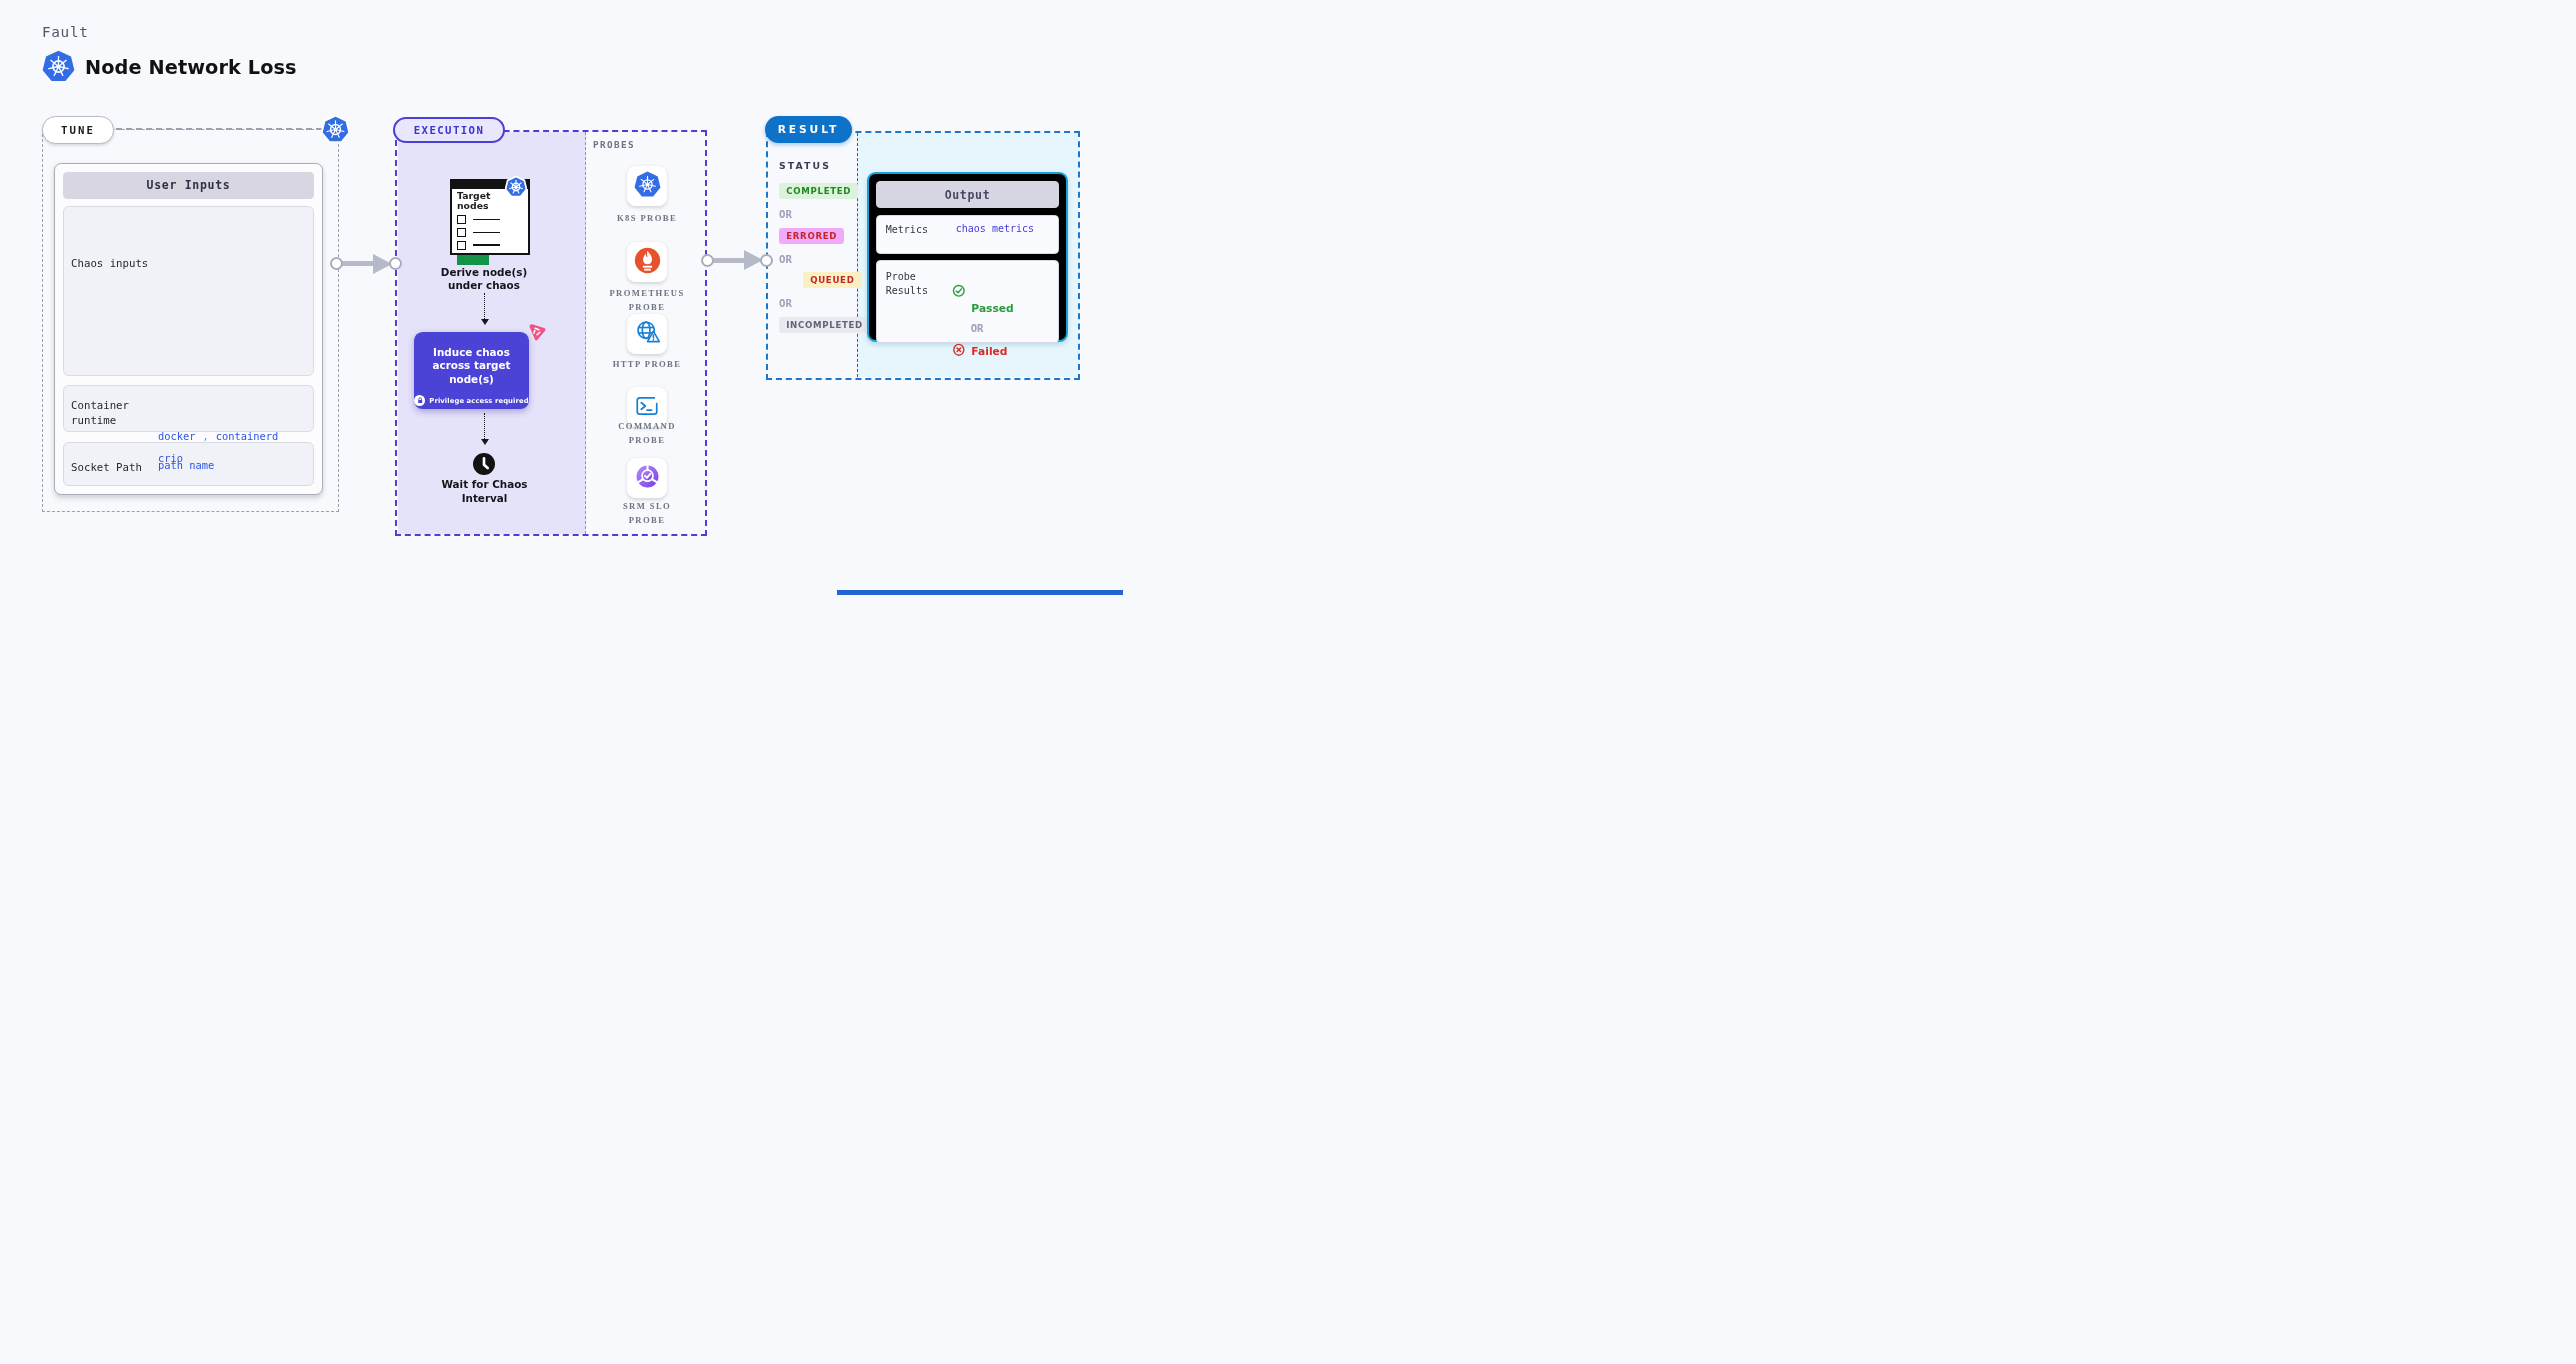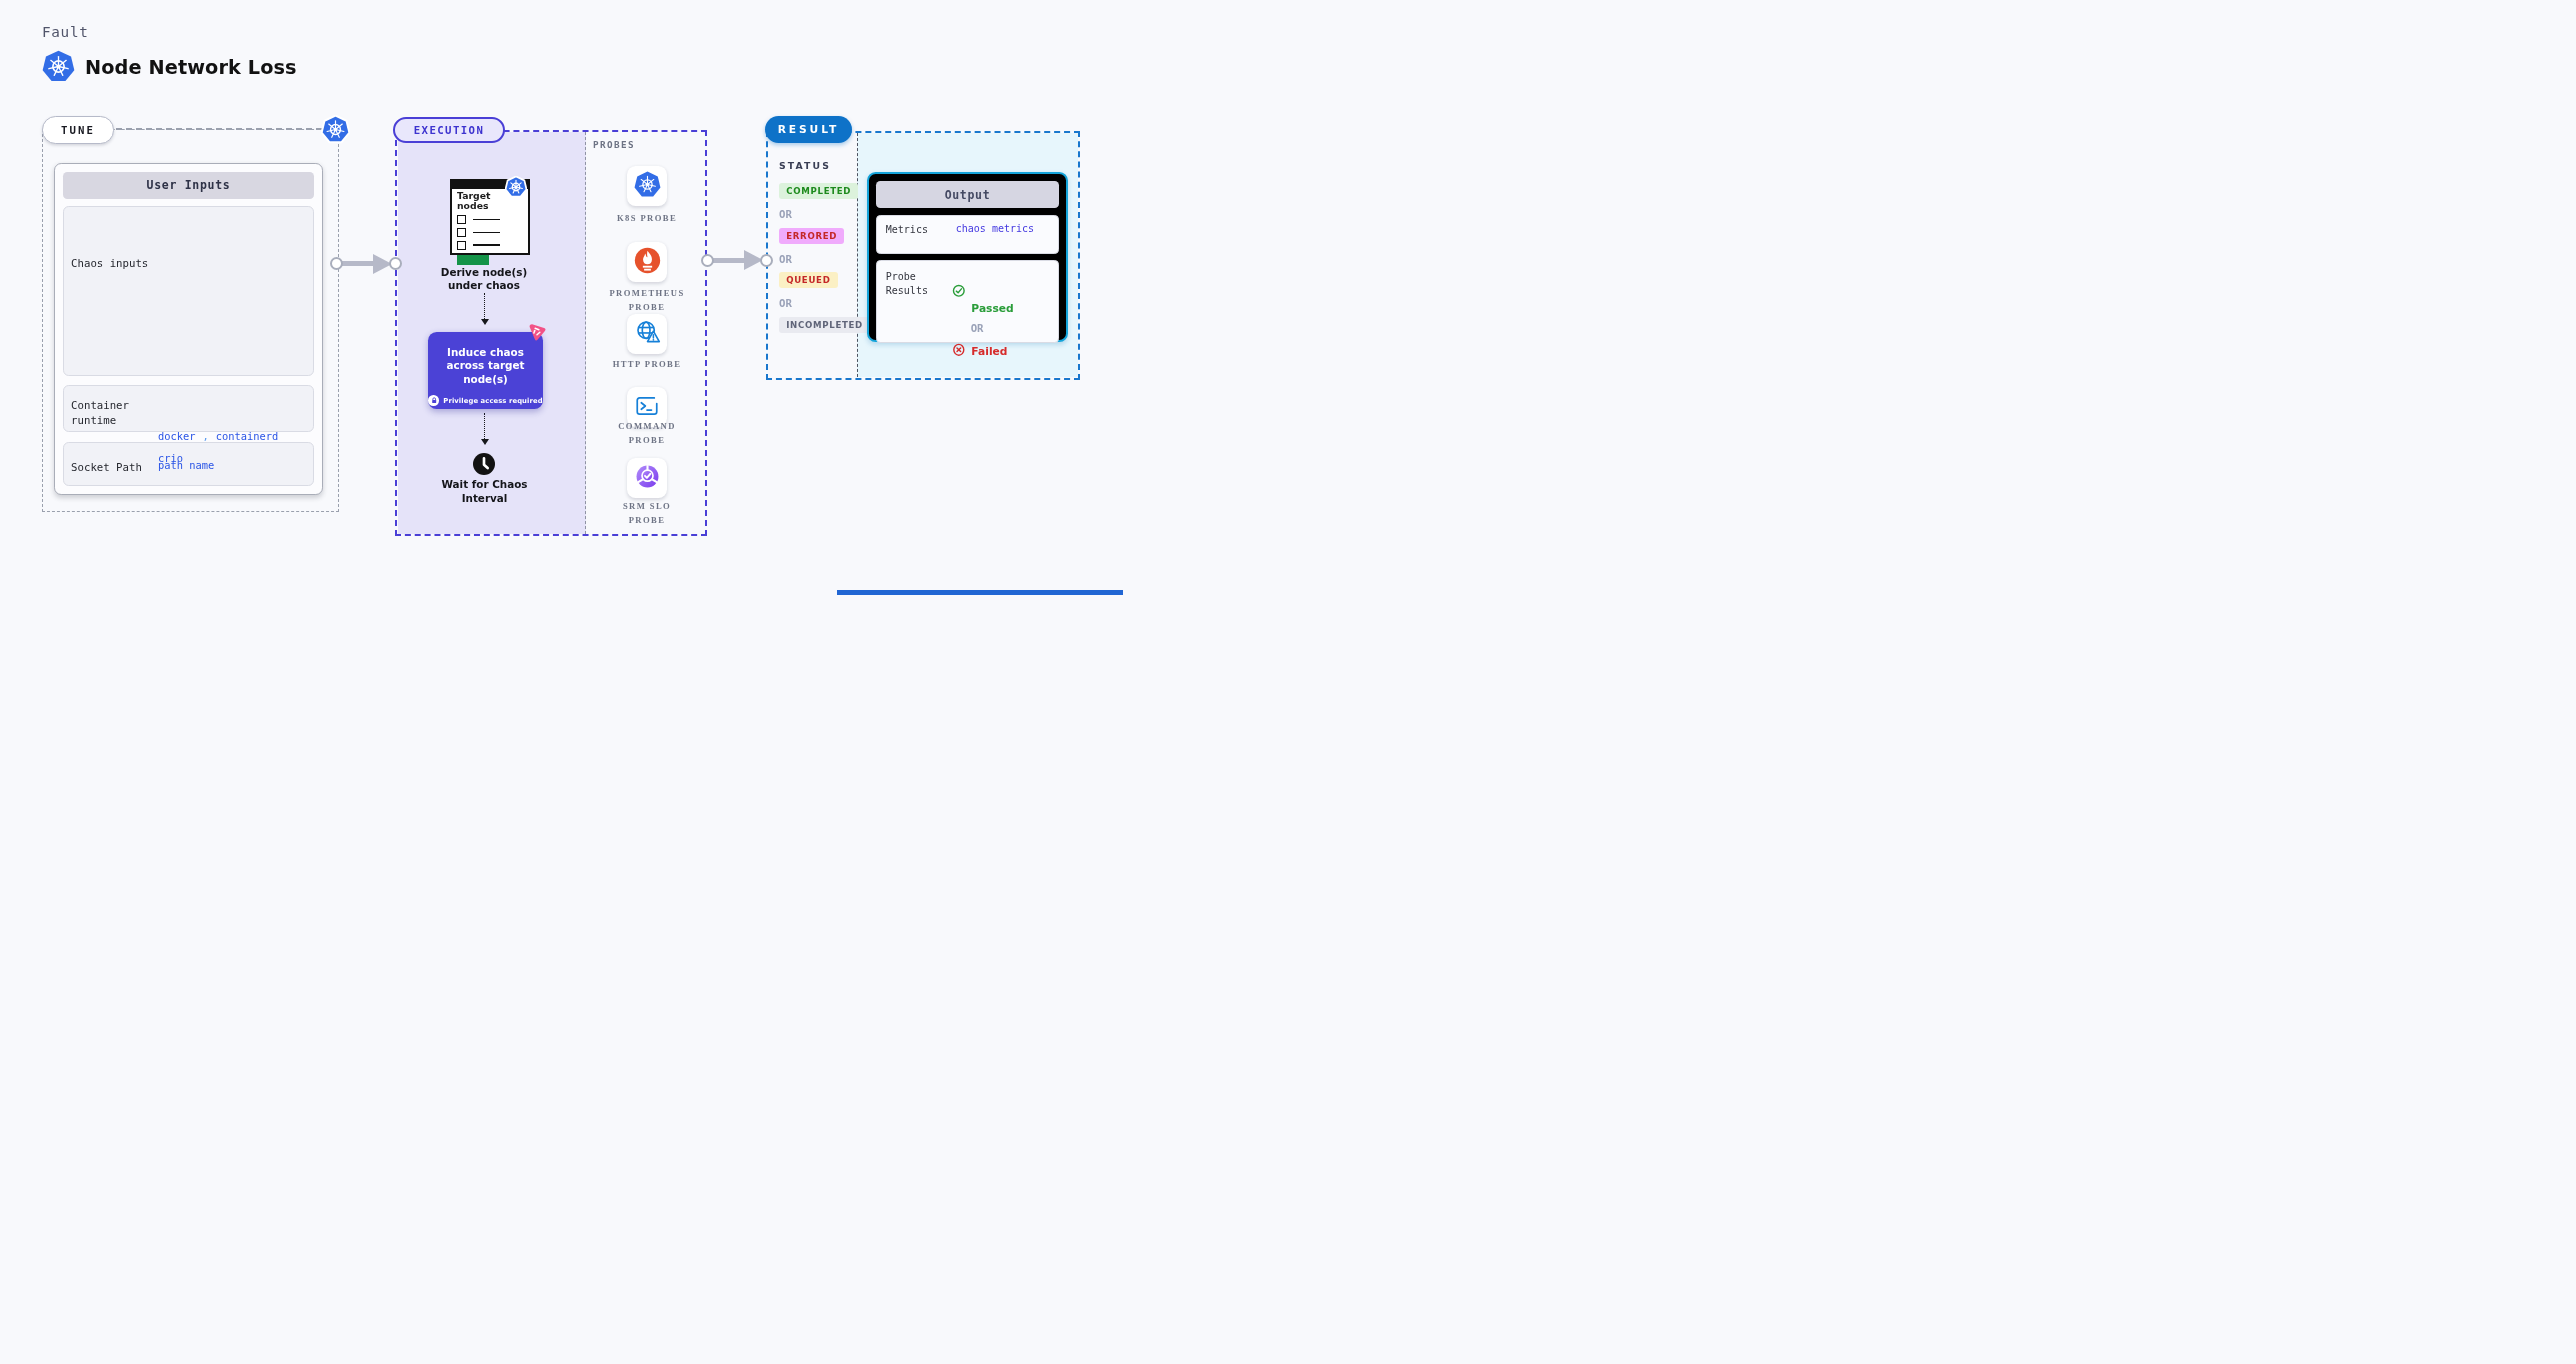--- a/index.html
+++ b/index.html
@@ -70,21 +70,21 @@
   .tn-title{font-weight:bold;font-size:9.3px;color:#1d1d1d;line-height:1.1;}
   .tn-row{display:flex;align-items:center;margin-top:3.6px;}
   .tn-check{width:7.2px;height:7.2px;border:1.4px solid #121212;flex:none;}
   .tn-line{width:27px;height:1.4px;background:#121212;margin-left:6.4px;}
   .tn-green{width:31.5px;height:10px;background:#149348;margin-top:5px;}
   .derive-label{left:428px;top:266px;width:112px;text-align:center;font-weight:bold;font-size:10.4px;
                 color:#14151a;line-height:1.25;}
   .varrow{width:0;border-left:1.4px dotted #17181c;}
   .varrow::after{content:'';position:absolute;left:-4.3px;bottom:-6.4px;width:0;height:0;
                  border:4.3px solid transparent;border-top:6.4px solid #17181c;}
-  .induce-box{left:428px;top:332px;width:115px;height:77px;background:#4b42d6;border-radius:8.6px;
+  .induce-box{left:414px;top:332px;width:115px;height:77px;background:#4b42d6;border-radius:8.6px;
               box-shadow:0 2.9px 6.4px rgba(40,35,150,.30);z-index:2;}
   .induce-text{margin:13.6px auto 0;width:107px;text-align:center;color:#ffffff;font-weight:bold;
                font-size:10.4px;line-height:1.3;}
   .privilege-row{margin-top:9.3px;display:flex;align-items:center;justify-content:center;gap:4.3px;}
   .lock-badge{width:10.7px;height:10.7px;background:#ffffff;border-radius:50%;display:flex;
               align-items:center;justify-content:center;flex:none;}
   .privilege-text{color:#ffffff;font-size:6.8px;font-weight:bold;letter-spacing:0.1px;}
   .litmus{left:527px;top:322px;z-index:3;}
   .clock-wrap{left:472px;top:452px;}
   .wait-label{left:434px;top:478px;width:101px;text-align:center;font-weight:bold;font-size:10.4px;
@@ -376,21 +376,21 @@
 
   <div class="abs status-heading">STATUS</div>
   <div class="abs" style="left:779px;top:183px;">
     <span class="status-badge b-completed">COMPLETED</span>
   </div>
   <div class="abs or-label" style="left:779px;top:208px;">OR</div>
   <div class="abs" style="left:779px;top:228px;">
     <span class="status-badge b-errored">ERRORED</span>
   </div>
   <div class="abs or-label" style="left:779px;top:253px;">OR</div>
-  <div class="abs" style="left:779px;top:272px;">
+  <div class="abs" style="left:803px;top:272px;">
     <span class="status-badge b-queued">QUEUED</span>
   </div>
   <div class="abs or-label" style="left:779px;top:297px;">OR</div>
   <div class="abs" style="left:779px;top:317px;">
     <span class="status-badge b-incompleted">INCOMPLETED</span>
   </div>
 
   <div class="abs output-box">
     <div class="output-header">Output</div>
     <div class="output-row row-metrics">

